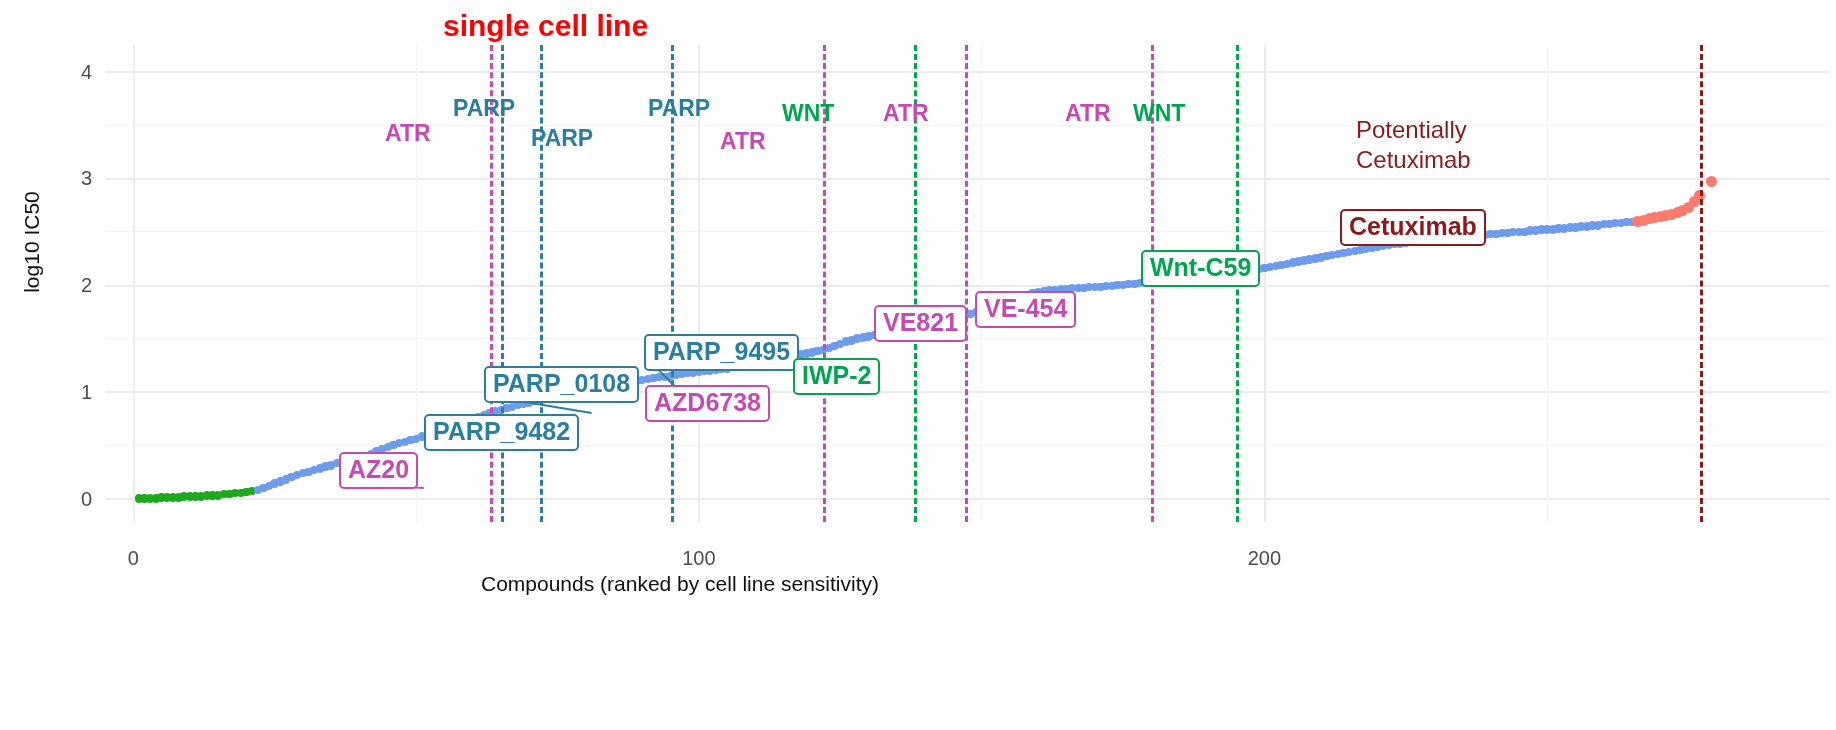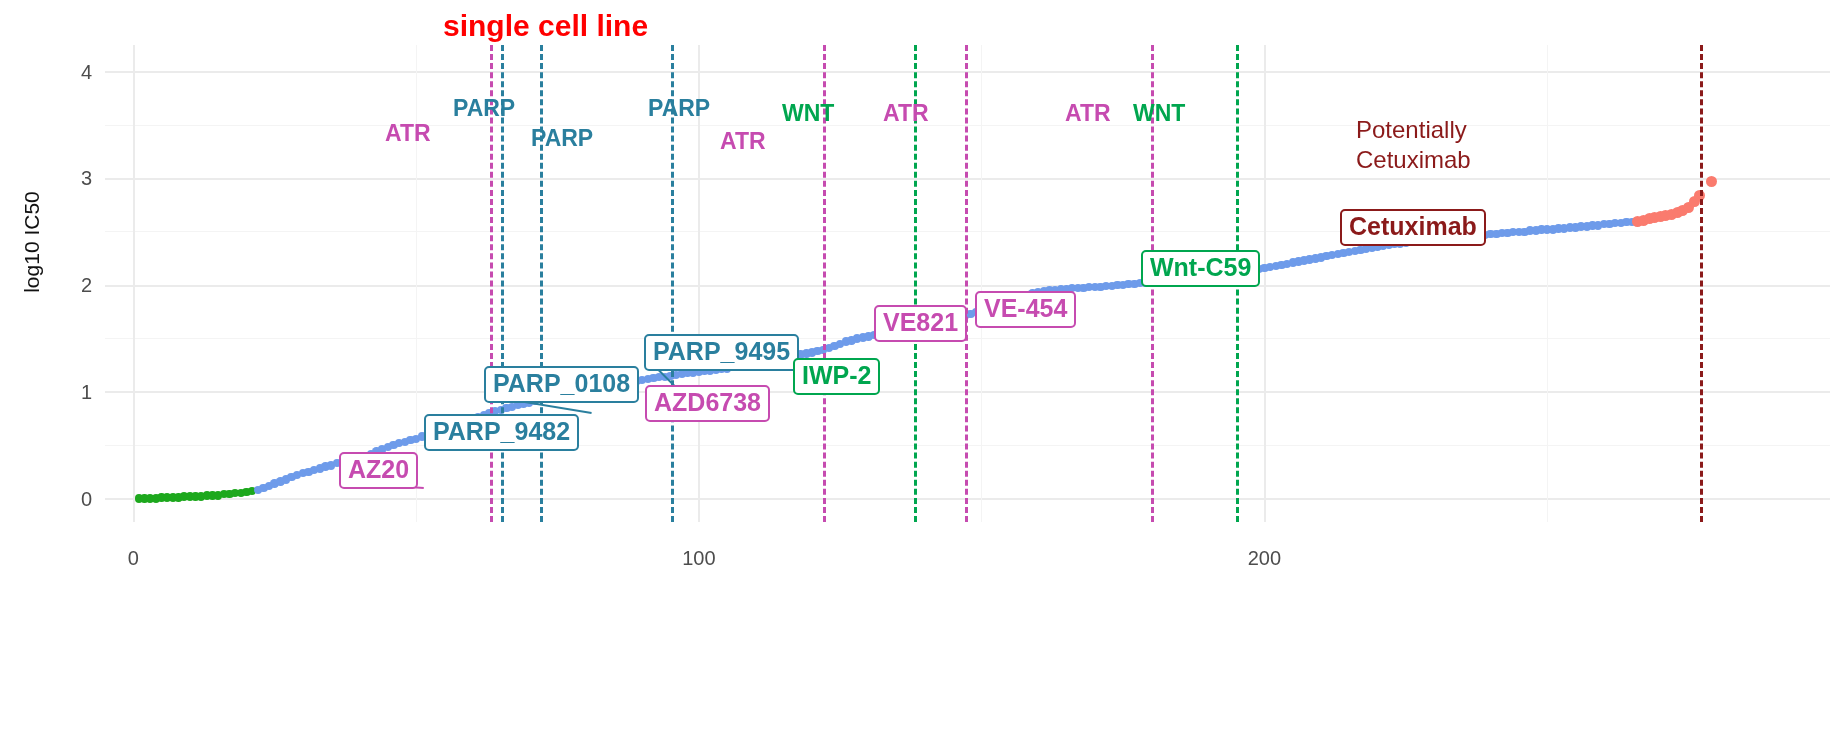--- a/index.html
+++ b/index.html
@@ -58,20 +58,21 @@
 </style>
 </head>
 <body>
 
 <div id="root">
 
   <div class="subtitle">single cell line</div>
 
   <div class="ylab">log10 IC50</div>
 
+  <div class="xlab">Compounds (ranked by cell line sensitivity)</div>
 
   <div id="yticks">
       <div class="ytick" style="left: 52px; width: 40px; text-align: right; top: 488.523px;">0</div>
       <div class="ytick" style="left: 52px; width: 40px; text-align: right; top: 381.812px;">1</div>
       <div class="ytick" style="left: 52px; width: 40px; text-align: right; top: 275.101px;">2</div>
       <div class="ytick" style="left: 52px; width: 40px; text-align: right; top: 168.389px;">3</div>
       <div class="ytick" style="left: 52px; width: 40px; text-align: right; top: 61.6779px;">4</div>
     </div>
   <div id="xticks">
       <div class="xtick" style="left: 133.279px;">0</div>

